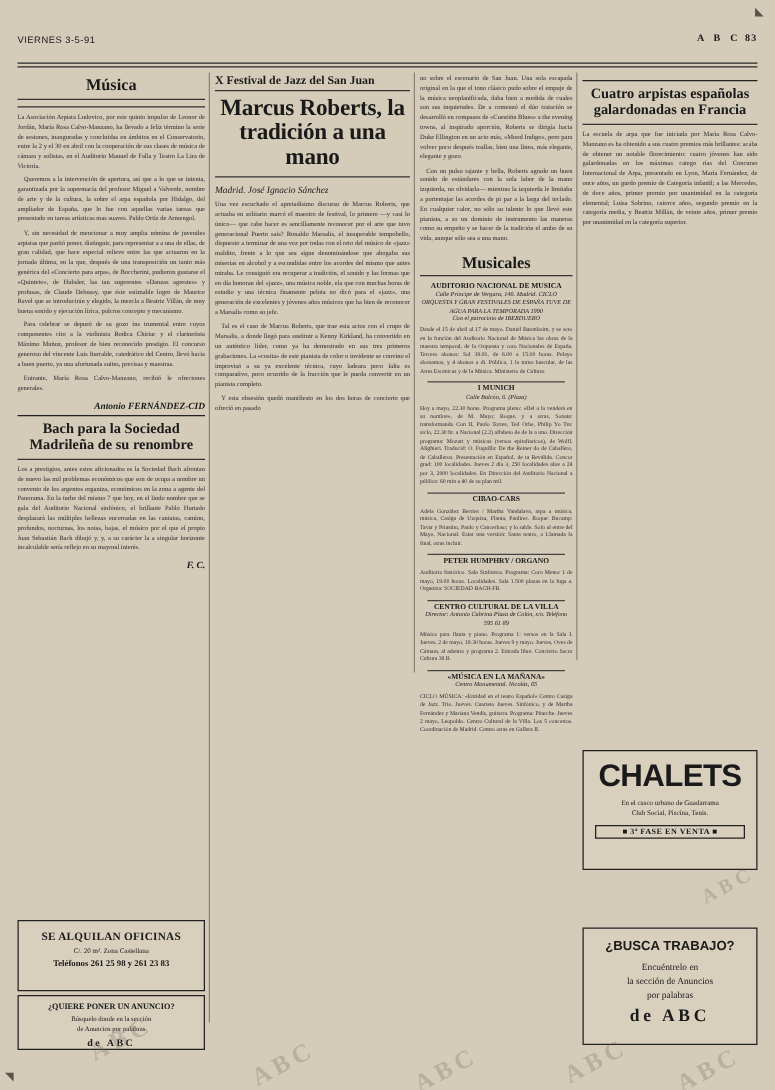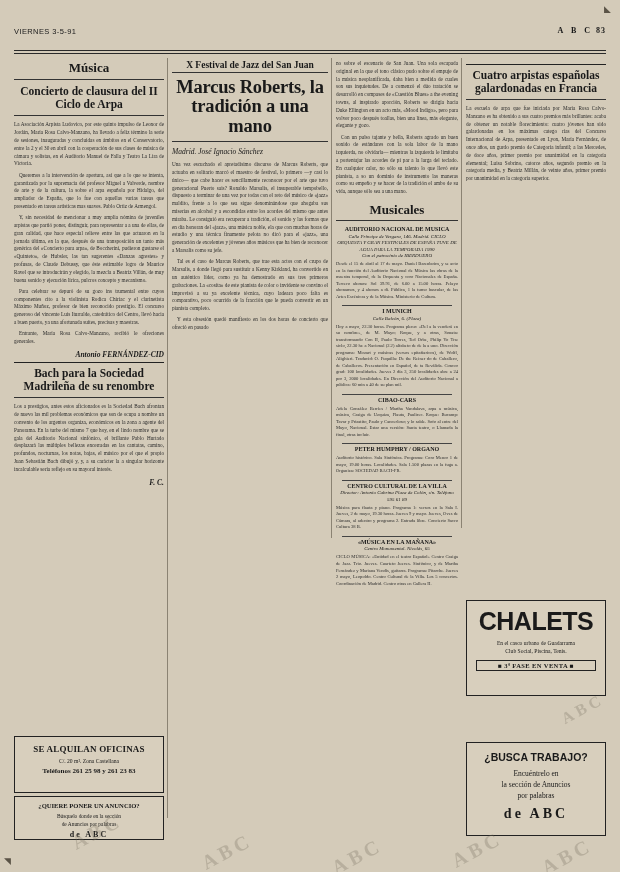--- a/index.html
+++ b/index.html
@@ -87,21 +87,21 @@
   }
   h1.big {
     font-size: 18.5px;
     line-height: 1.05;
     text-align: center;
     margin: 4px 0 5px 0;
     font-weight: bold;
     letter-spacing: -.2px;
   }
   .overline {
-    text-align: center;
+    text-align: left;
     font-size: 9.5px;
     font-weight: bold;
     margin: 0 0 2px 0;
   }
   .byline {
     font-size: 7.5px;
     font-style: italic;
     margin: 2px 0 5px 0;
   }
   .sign {
@@ -232,21 +232,20 @@
   <div class="rule"></div>
   <div class="rule rule2"></div>
 
   <div class="vline v1"></div>
   <div class="vline v2"></div>
   <div class="vline v3"></div>
 
   <div class="col c1">
     <h2 class="kicker">Música</h2>
     <div class="hr-thin"></div>
-    <h1 class="headline">Concierto de clausura del II Ciclo de Arpa</h1>
     <div class="hr-thin"></div>
     <p class="body first">La Asociación Arpista Ludovico, por este quinto impulso de Leonor de Jordán, María Rosa Calvo-Manzano, ha llevado a feliz término la serie de sesiones, inauguradas y concluidas en ámbitos en el Conservatorio, entre la 2 y el 30 en abril con la cooperación de sus clases de música de cámara y solistas, en el Auditorio Manuel de Falla y Teatro La Lira de Victoria.</p>
     <p class="body">Queremos a la intervención de apertura, así que a lo que se intenta, garantizada por la supremacía del profesor Miguel a Valverde, nombre de arte y de la cultura, la sobre el arpa española por Hidalgo, del ampliador de España, que lo fue con aquellas varias tareas que presentado en tareas artísticas mas suaves. Pablo Ortiz de Armengol.</p>
     <p class="body">Y, sin necesidad de mencionar a muy amplia nómina de juveniles arpistas que partió poner, distinguir, para representar a a una de ellas, de gran calidad, que hace especial relieve entre las que actuaron en la jornada última, en la que, después de una transposición un tanto más genérica del «Concierto para arpa», de Boccherini, pudieron gustarse el «Quinteto», de Hubsler, las tan sugerentes «Danzas agrestes» y profusas, de Claude Debussy, que éste estimable logro de Maurice Ravel que se introducirán y elegido, la mezcla a Beatriz Villán, de muy buena sonido y ejecución lírica, pulcros concepto y mecanismo.</p>
     <p class="body">Para celebrar se depuró de su gozo ins trumental entre cuyos componentes cito a la violinista Rodica Chiriac y el clarinetista Máximo Muñoz, profesor de bien reconocido prestigio. El concurso generoso del vincente Luis Iturralde, catedrático del Centro, llevó hacia a buen puerto, ya una afortunada suites, precisas y maestras.</p>
     <p class="body">Entrante, María Rosa Calvo-Manzano, recibió le ofreciones generales.</p>
     <div class="sign">Antonio FERNÁNDEZ-CID</div>
     <div class="hr-thick"></div>
     <h1 class="headline">Bach para la Sociedad Madrileña de su renombre</h1>
     <div class="hr-thin"></div>

